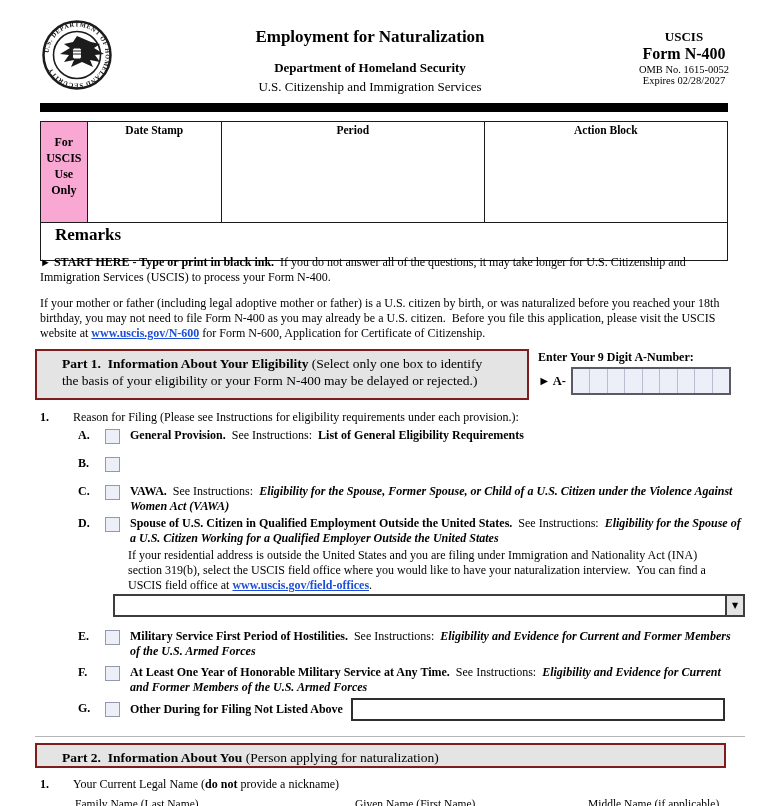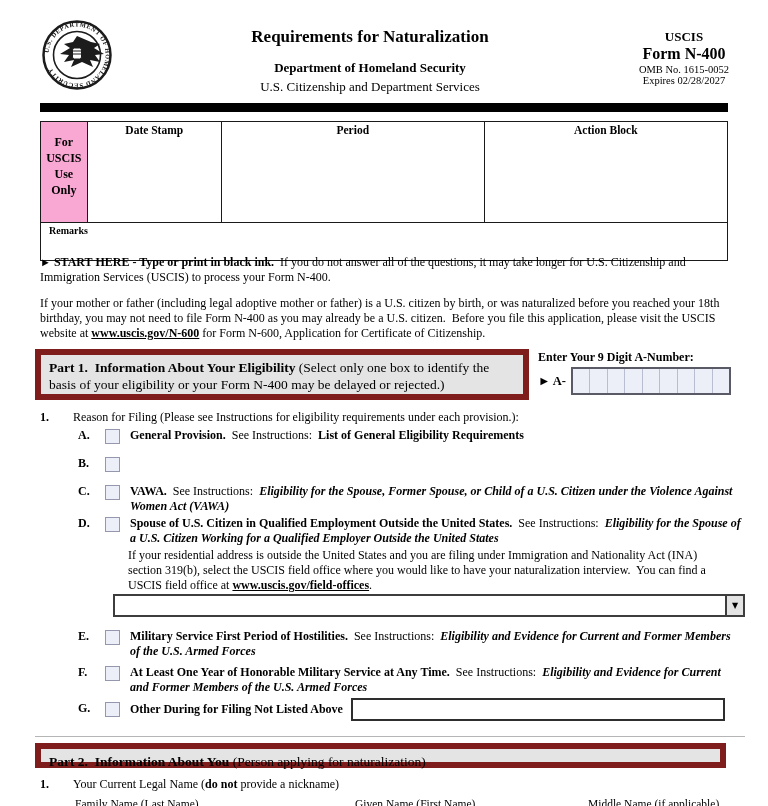--- a/index.html
+++ b/index.html
@@ -4,51 +4,51 @@
 <style>
   html,body { margin:0; padding:0; background:#888; }
   .page {
     position:relative; width:768px; height:806px; margin:0 auto;
     background:#ffffff; overflow:hidden; color:#000;
     font-family:"Liberation Serif","DejaVu Serif",serif; font-size:12px;
   }
   .pre { white-space:pre-wrap; }
   b { font-weight:bold; }
   .it { font-style:italic; }
-  .lnk { color:#000000; font-weight:bold; text-decoration:underline; cursor:pointer; }
+  .lnk { color:#1d4ed8; font-weight:bold; text-decoration:underline; cursor:pointer; }
 
   
   .seal { position:absolute; left:42px; top:20px; width:70px; height:70px; }
   .hdr-center { position:absolute; left:180px; top:27px; width:380px; text-align:center; }
   .hdr-title { font-size:17px; font-weight:bold; margin-bottom:13px; }
   .hdr-dept { font-size:13px; font-weight:bold; margin-bottom:3px; }
   .hdr-agency { font-size:13px; }
   .hdr-right { position:absolute; left:608px; top:29px; width:152px; text-align:center; }
   .hdr-right .l1 { font-size:13px; font-weight:bold; }
   .hdr-right .l2 { font-size:16px; font-weight:bold; margin-bottom:1px; }
   .hdr-right .l3, .hdr-right .l4 { font-size:10.5px; }
   .black-bar { position:absolute; left:40px; top:103px; width:688px; height:9px; background:#000; }
 
   
   .use-table { position:absolute; left:40px; top:121px; width:688px; border-collapse:collapse; }
   .use-table td { border:1.6px solid #1a1a1a; vertical-align:top; padding:0; }
   .td-side { width:46px; background:#f9a8d4; text-align:center; font-weight:bold; font-size:12px; line-height:16px; padding-top:12px !important; }
   .td-col { text-align:center; font-weight:bold; font-size:11.5px; padding-top:2px !important; }
   .row1 td { height:88px; }
-  .td-remarks { height:33px; font-weight:bold; font-size:10px; padding:2px 8px !important; text-align:left; }
+  .td-remarks { height:33px; font-weight:bold; font-size:17px; padding:2px 14px !important; text-align:left; }
 
   
   .p-start { position:absolute; left:40px; top:255px; width:698px; line-height:15px; }
   .p-parent { position:absolute; left:40px; top:296px; width:702px; line-height:15px; }
   .arrow { font-size:11px; }
 
   
   .part-box {
-    position:absolute; background:#e4e4e4; border:6px solid #7f1d1d;
-    font-size:13.5px; line-height:17px; padding:4px 8px; box-sizing:border-box;
+    position:absolute; background:#e4e4e4; border:2px solid #7f1d1d;
+    font-size:13.5px; line-height:17px; padding:4px 25px; box-sizing:border-box;
   }
   .part1-box { left:35px; top:349px; width:494px; height:51px; }
   .part2-box { left:35px; top:743px; width:691px; height:25px; }
 
   
   .anum { position:absolute; left:538px; top:350px; width:226px; }
   .anum-label { font-weight:bold; font-size:12px; }
   .anum-row { display:flex; align-items:center; margin-top:2px; }
   .anum-prefix { font-weight:bold; font-size:12.5px; margin-right:5px; white-space:pre; }
   .acells { display:flex; width:156px; height:24px; background:#edeff8; border:2px solid #5a5a66; }
@@ -96,23 +96,23 @@
       <text font-size="6.4" font-family="Liberation Serif, serif" font-weight="bold" fill="#111" letter-spacing="0.6">
         <textPath href="#sealcurve" startOffset="2">U.S. DEPARTMENT OF HOMELAND SECURITY</textPath>
       </text>
       <path d="M35 16 l-4 6 l-9 2 l6 4 l-10 6 l9 1 l-5 7 l10 -2 l-3 7 l11 -5 l11 5 l-3 -7 l10 2 l-5 -7 l9 -1 l-10 -6 l6 -4 l-9 -2 z" fill="#1c1c1c"></path>
       <rect x="30.5" y="28" width="9" height="11" rx="2" fill="#ffffff" stroke="#1c1c1c" stroke-width="1"></rect>
       <path d="M31 31 h8 M31 34 h8" stroke="#1c1c1c" stroke-width="1"></path>
     </svg>
   </div>
 
   <div class="hdr-center">
-    <div class="hdr-title">Requirements for Naturalization</div>
+    <div class="hdr-title">Employment for Naturalization</div>
     <div class="hdr-dept">Department of Homeland Security</div>
-    <div class="hdr-agency">U.S. Citizenship and Department Services</div>
+    <div class="hdr-agency">U.S. Citizenship and Immigration Services</div>
   </div>
 
   <div class="hdr-right">
     <div class="l1">USCIS</div>
     <div class="l2">Form N-400</div>
     <div class="l3">OMB No. 1615-0052</div>
     <div class="l4">Expires 02/28/2027</div>
   </div>
 
   <div class="black-bar"></div>

